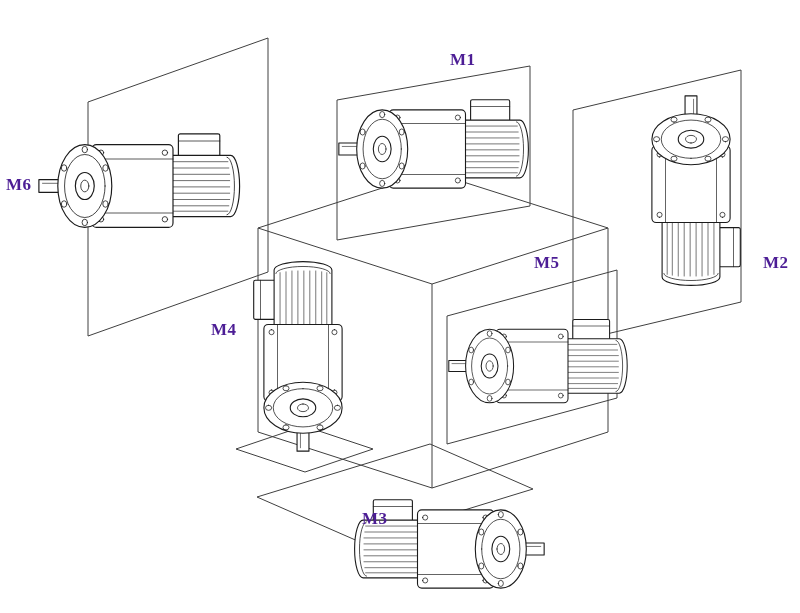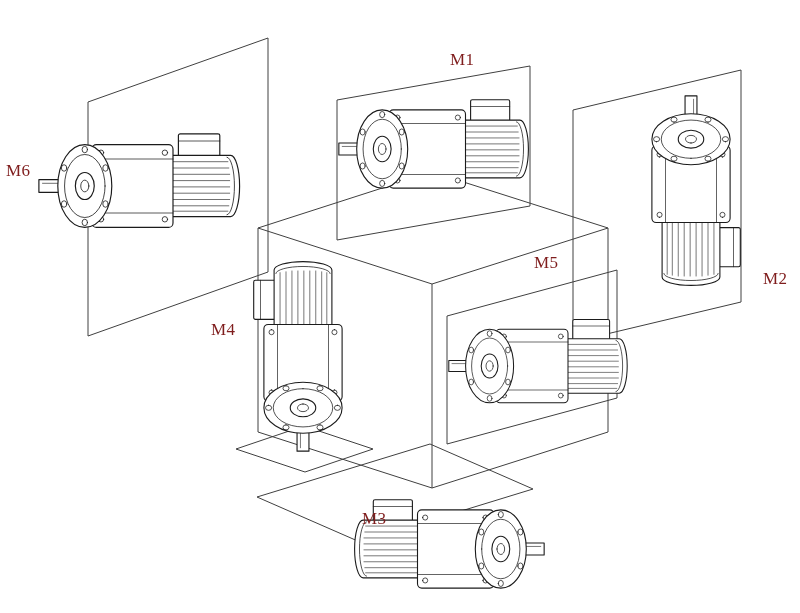--- a/index.html
+++ b/index.html
@@ -15,32 +15,32 @@
     background: #ffffff;
     overflow: hidden;
   }
   #stage svg {
     position: absolute;
     left: 0;
     top: 0;
   }
   .pos-label {
     position: absolute;
-    font-weight: normal;
+    font-weight: bold;
     font-size: 17px;
-    color: #7f1d1d;
+    color: #4c1d95;
     letter-spacing: 0.5px;
     user-select: none;
   }
   #label-m1 { left: 450px; top: 50px;  }
-  #label-m2 { left: 763px; top: 269px; }
+  #label-m2 { left: 763px; top: 253px; }
   #label-m3 { left: 362px; top: 509px; }
   #label-m4 { left: 211px; top: 320px; }
   #label-m5 { left: 534px; top: 253px; }
-  #label-m6 { left: 6px;   top: 161px; }
+  #label-m6 { left: 6px;   top: 175px; }
 </style>
 </head>
 <body>
 
 <div id="stage">
 
   <svg width="800" height="613" viewBox="0 0 800 613">
     <defs>
 
       <g id="gm" stroke="#1b1b1b" stroke-width="1.3" fill="#fff" stroke-linejoin="round" stroke-linecap="round">

